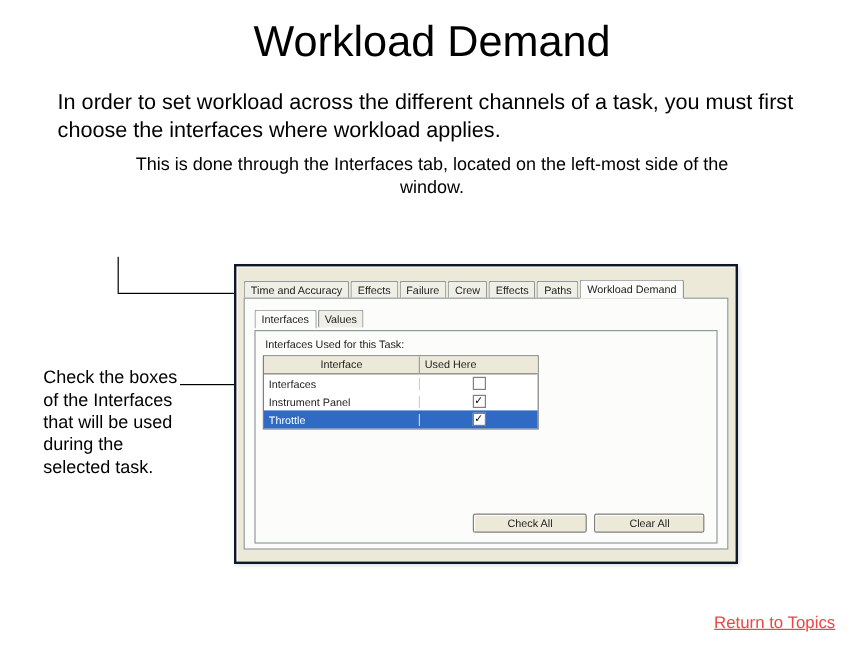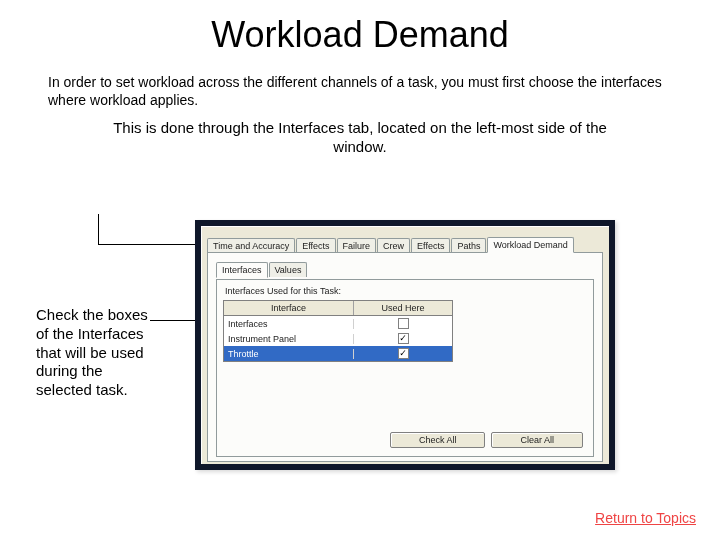--- a/index.html
+++ b/index.html
@@ -11,21 +11,21 @@
     font-family: Arial, Helvetica, sans-serif;
     position: relative;
   }
   .title {
     text-align: center;
     font-size: 36px;
     font-weight: 400;
     margin: 14px 0 18px 0;
   }
   .intro {
-    font-size: 14px;
+    font-size: 18px;
     margin: 0 48px 10px 48px;
     line-height: 1.25;
   }
   .sub {
     font-size: 15px;
     margin: 0 90px 6px 90px;
     text-align: center;
     line-height: 1.25;
   }
   .sidenote {
@@ -52,21 +52,21 @@
   .line2h { left: 150px; top: 320px; width: 90px; height: 1px; }
 
   
   .dlg {
     position: absolute;
     left: 195px;
     top: 220px;
     width: 420px;
     height: 250px;
     background: #ece9d8;
-    border: 6px solid #0f172a;
+    border: 2px solid #0f172a;
     font-size: 9px;
     font-family: Tahoma, Arial, sans-serif;
     color: #222;
     box-shadow: 1px 1px 0 #fff inset, 2px 2px 4px rgba(0,0,0,0.15);
   }
   .tabrow { display: flex; align-items: flex-end; height: 20px; padding-left: 6px; margin-top: 6px; }
   .tab {
     border: 1px solid #919b9c;
     border-bottom: none;
     background: #efefe7;
@@ -101,21 +101,21 @@
   }
   .panel-label { font-size: 9px; margin: 0 0 4px 2px; }
   .grid {
     width: 230px;
     border: 1px solid #808080;
     background: #fff;
     font-size: 9px;
   }
   .grid-head { display: flex; background: #ece9d8; border-bottom: 1px solid #808080; }
   .gh1 { flex: 0 0 130px; padding: 2px 4px; border-right: 1px solid #a0a0a0; text-align: center; }
-  .gh2 { flex: 1; padding: 2px 4px; text-align: center; }
+  .gh2 { flex: 1; padding: 2px 4px; }
   .grid-row { display: flex; height: 15px; align-items: center; }
   .gc1 { flex: 0 0 130px; padding: 0 4px; border-right: 1px solid #d0d0d0; }
   .gc2 { flex: 1; display: flex; justify-content: center; align-items: center; }
   .grid-row.sel { background: #316ac5; color: #fff; }
   .chk {
     width: 11px; height: 11px;
     border: 1px solid #808080;
     background: #fff;
     display: flex; align-items: center; justify-content: center;
     font-size: 9px; color: #000; line-height: 1;

